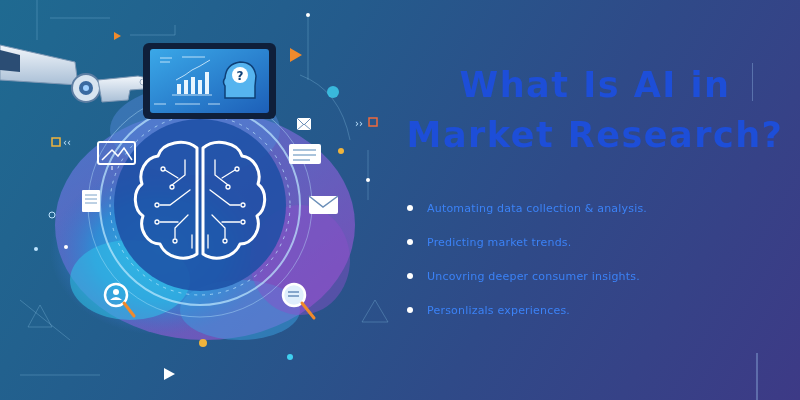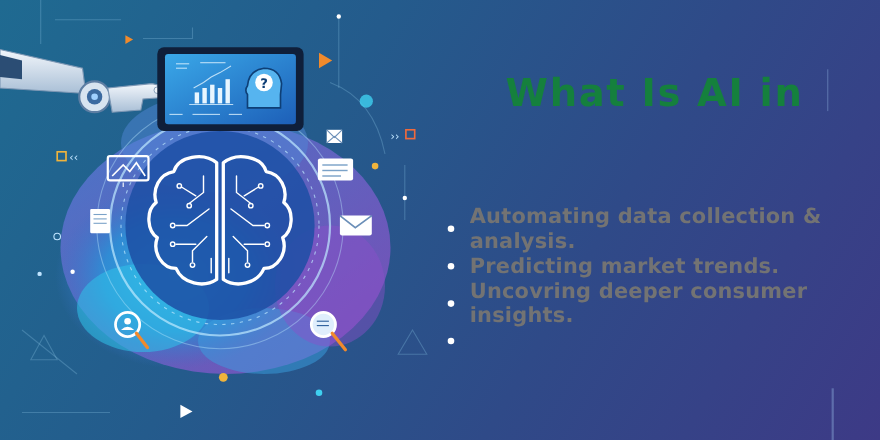--- a/index.html
+++ b/index.html
@@ -6,27 +6,27 @@
   html, body { width: 800px; height: 400px; overflow: hidden; }
   body {
     font-family: "DejaVu Sans", sans-serif;
     background: linear-gradient(120deg, #1f6a91 0%, #245b8c 35%, #2f4a88 65%, #3d3a86 100%);
     position: relative;
   }
   .canvas { position: absolute; inset: 0; width: 800px; height: 400px; }
   .illustration { position: absolute; left: 0; top: 0; width: 400px; height: 400px; }
   .title-block { position: absolute; left: 405px; top: 60px; width: 380px; text-align: center; }
   .title-line {
-    color: #15803d; font-weight: bold; font-size: 35px; line-height: 50px;
+    color: #1d4ed8; font-weight: bold; font-size: 35px; line-height: 50px;
     letter-spacing: 1.5px; display: block;
   }
   .bullets { position: absolute; left: 402px; top: 191px; width: 390px; list-style: none; }
   .bullet {
     display: flex; align-items: center; height: 34px;
-    color: #737373; font-weight: bold; font-size: 19px; letter-spacing: 0.2px;
+    color: #3b82f6; font-weight: normal; font-size: 11px; letter-spacing: 0.2px;
   }
   .bullet-dot { width: 6px; height: 6px; border-radius: 50%; background: #fff; margin: 0 14px 0 5px; flex: none; }
   .deco-line { position: absolute; background: rgba(160,200,240,0.35); }
 </style>
 </head>
 <body>
 
 <div class="canvas">
 
   <svg class="illustration" viewBox="0 0 400 400" xmlns="http://www.w3.org/2000/svg">
@@ -206,32 +206,34 @@
     <circle cx="36" cy="249" r="2" fill="#bfe4ff"></circle>
     <circle cx="66" cy="247" r="2" fill="#ffffff"></circle>
     <circle cx="52" cy="215" r="3" fill="none" stroke="#bfe4ff"></circle>
   </svg>
 
   <div class="deco-line" style="left:752px;top:63px;width:1px;height:38px;"></div>
   <div class="deco-line" style="left:756px;top:353px;width:2px;height:47px;"></div>
 
   <div class="title-block">
     <span class="title-line">What Is AI in</span>
+    <span class="title-line">Market Research?</span>
   </div>
 
   <ul class="bullets">
     <li class="bullet">
       <span class="bullet-dot"></span>
       <span>Automating data collection &amp; analysis.</span>
     </li>
     <li class="bullet">
       <span class="bullet-dot"></span>
       <span>Predicting market trends.</span>
     </li>
     <li class="bullet">
       <span class="bullet-dot"></span>
       <span>Uncovring deeper consumer insights.</span>
     </li>
     <li class="bullet">
       <span class="bullet-dot"></span>
+      <span>Personlizals experiences.</span>
     </li>
   </ul>
 </div>
 
 </body></html>

